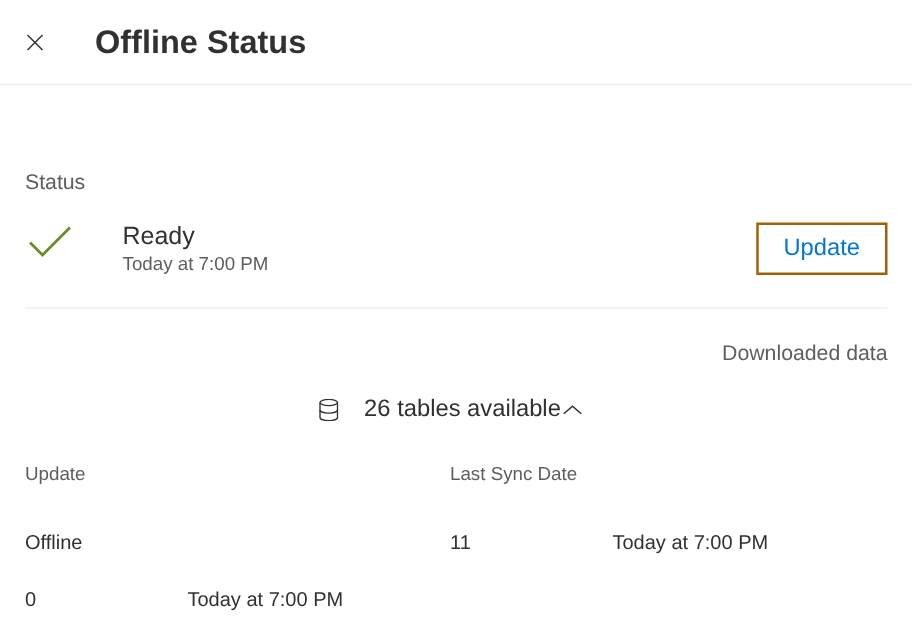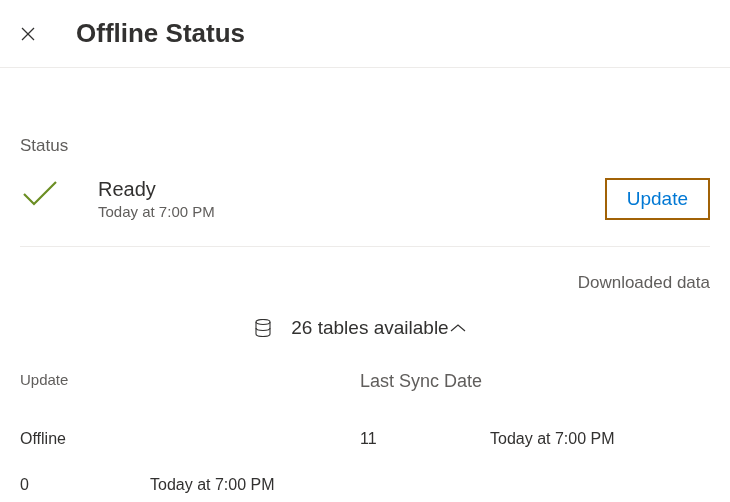--- a/index.html
+++ b/index.html
@@ -127,21 +127,21 @@
     .col-table {
       width: 340px;
       font-size: 15px;
     }
     .col-rows {
       width: 130px;
       font-size: 15px;
     }
     .col-sync {
       flex: 1;
-      font-size: 18px;
+      font-size: 15px;
     }
     .table-header .col-table,
     .table-header .col-rows,
     .table-header .col-sync {
       color: #605e5c;
     }
     .table-row .col-table,
     .table-row .col-rows,
     .table-row .col-sync {
       color: #323130;

